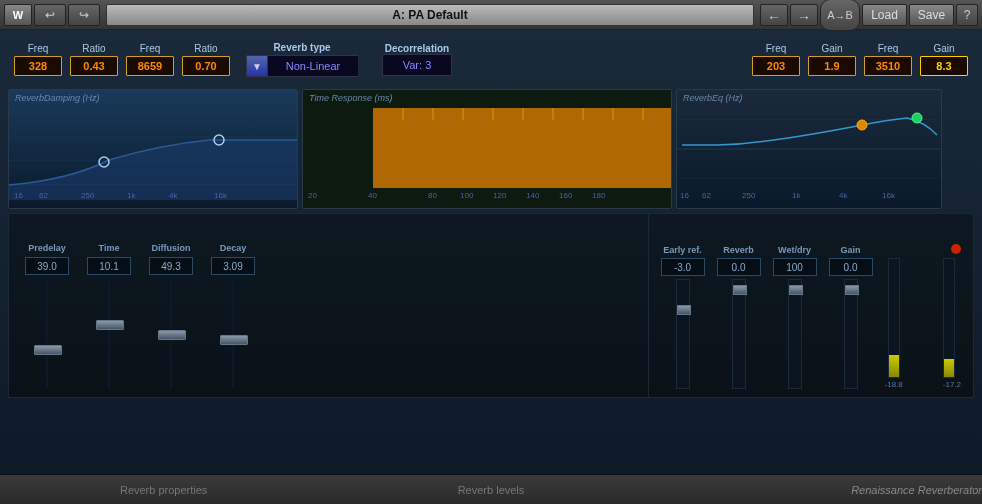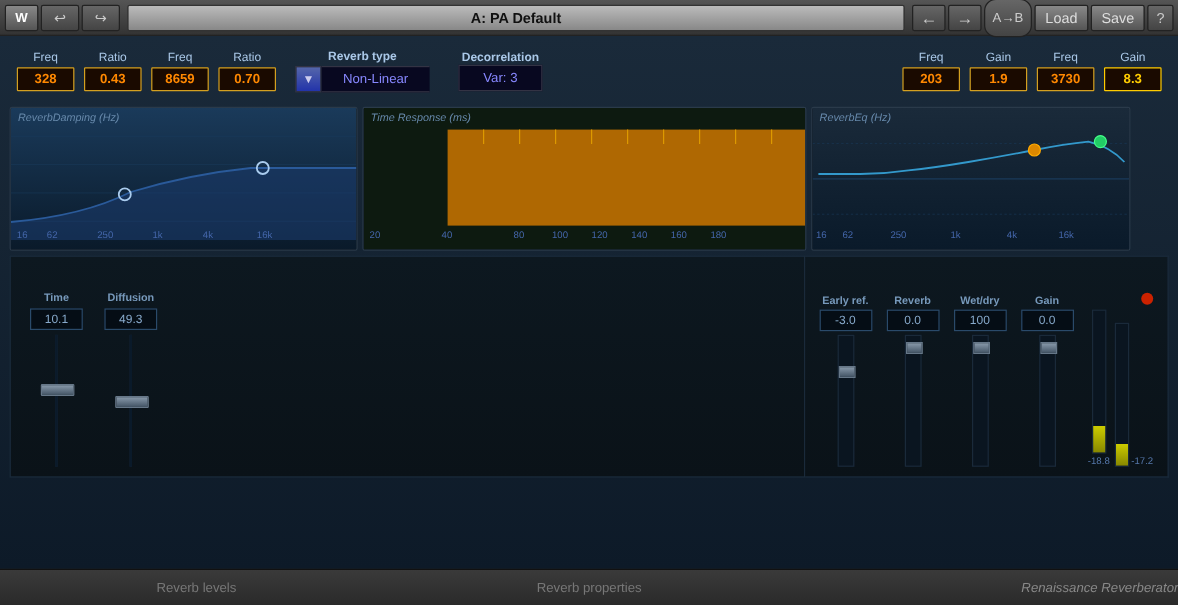--- a/index.html
+++ b/index.html
@@ -375,21 +375,21 @@
     <div class="param-group">
       <span class="param-label">Freq</span>
       <div class="param-value">203</div>
     </div>
     <div class="param-group">
       <span class="param-label">Gain</span>
       <div class="param-value">1.9</div>
     </div>
     <div class="param-group">
       <span class="param-label">Freq</span>
-      <div class="param-value">3730</div>
+      <div class="param-value">3510</div>
     </div>
     <div class="param-group">
       <span class="param-label">Gain</span>
       <div class="param-value highlight">8.3</div>
     </div>
   </div>
 
   <div class="displays-row">
 
     <div class="display-panel panel-damping">
@@ -485,20 +485,29 @@
         <text x="205" y="108" fill="#4466aa" font-size="8">16k</text>
       </svg>
     </div>
   </div>
 
   <div style="display:flex; height:185px; gap:0;">
 
     <div style="flex:1; background:linear-gradient(180deg,#0d1820,#0a1218); border:1px solid #1a2a3a; padding:8px 16px; position:relative;">
       <div style="display:flex; align-items:flex-end; gap:18px; height:100%;">
 
+        <div class="slider-group">
+          <span class="slider-label">Predelay</span>
+          <div class="slider-value-box">39.0</div>
+          <div style="position:relative; width:28px; height:110px; display:flex; flex-direction:column; align-items:center;">
+            <div style="width:2px; height:110px; background:#1a2a3a; border:1px solid #0a1a2a; position:relative;">
+              <div style="width:28px; height:10px; background:linear-gradient(180deg,#8899aa,#445566); border:1px solid #667788; position:absolute; top:65px; left:-13px; border-radius:1px;"></div>
+            </div>
+          </div>
+        </div>
 
         <div class="slider-group">
           <span class="slider-label">Time</span>
           <div class="slider-value-box">10.1</div>
           <div style="position:relative; width:28px; height:110px; display:flex; flex-direction:column; align-items:center;">
             <div style="width:2px; height:110px; background:#1a2a3a; border:1px solid #0a1a2a; position:relative;">
               <div style="width:28px; height:10px; background:linear-gradient(180deg,#8899aa,#445566); border:1px solid #667788; position:absolute; top:40px; left:-13px; border-radius:1px;"></div>
             </div>
           </div>
         </div>
@@ -507,20 +516,29 @@
         <div class="slider-group">
           <span class="slider-label">Diffusion</span>
           <div class="slider-value-box">49.3</div>
           <div style="position:relative; width:28px; height:110px; display:flex; flex-direction:column; align-items:center;">
             <div style="width:2px; height:110px; background:#1a2a3a; border:1px solid #0a1a2a; position:relative;">
               <div style="width:28px; height:10px; background:linear-gradient(180deg,#8899aa,#445566); border:1px solid #667788; position:absolute; top:50px; left:-13px; border-radius:1px;"></div>
             </div>
           </div>
         </div>
 
+        <div class="slider-group">
+          <span class="slider-label">Decay</span>
+          <div class="slider-value-box">3.09</div>
+          <div style="position:relative; width:28px; height:110px; display:flex; flex-direction:column; align-items:center;">
+            <div style="width:2px; height:110px; background:#1a2a3a; border:1px solid #0a1a2a; position:relative;">
+              <div style="width:28px; height:10px; background:linear-gradient(180deg,#8899aa,#445566); border:1px solid #667788; position:absolute; top:55px; left:-13px; border-radius:1px;"></div>
+            </div>
+          </div>
+        </div>
       </div>
     </div>
 
     <div style="background:linear-gradient(180deg,#0d1820,#0a1218); border:1px solid #1a2a3a; border-left:none; padding:8px 12px; position:relative;">
       <div style="display:flex; align-items:flex-end; gap:12px; height:100%;">
 
         <div class="level-group">
           <span class="level-label">Early ref.</span>
           <div class="level-value-box">-3.0</div>
           <div style="position:relative; width:14px; height:110px; background:#0a1520; border:1px solid #1a2a3a;">
@@ -556,32 +574,32 @@
           <div style="width:10px; height:10px; background:#cc2200; border-radius:50%; align-self:flex-end; margin-bottom:2px;"></div>
           <div style="display:flex; gap:4px; align-items:flex-end;">
 
             <div style="display:flex; flex-direction:column; align-items:center; gap:2px;">
               <div style="width:12px; height:120px; background:#0a1520; border:1px solid #1a2a3a; display:flex; flex-direction:column; justify-content:flex-end;">
                 <div style="width:100%; height:22px; background:linear-gradient(180deg,#cccc00,#888800);"></div>
               </div>
               <span style="color:#5577aa; font-size:8px;">-18.8</span>
             </div>
 
-            <div style="display:flex; flex-direction:row; align-items:flex-end; gap:2px;">
+            <div style="display:flex; flex-direction:column; align-items:flex-start; gap:2px;margin-left:36px;">
               <div style="width:12px; height:120px; background:#0a1520; border:1px solid #1a2a3a; display:flex; flex-direction:column; justify-content:flex-end;">
                 <div style="width:100%; height:18px; background:linear-gradient(180deg,#cccc00,#888800);"></div>
               </div>
               <span style="color:#5577aa; font-size:8px;">-17.2</span>
             </div>
           </div>
         </div>
 
       </div>
     </div>
   </div>
 
 </div>
 
 <div class="bottom-bar">
+  <div class="bottom-label" style="flex:1; color:#777; font-size:11px; text-align:center;">Reverb properties</div>
   <div class="bottom-label" style="flex:1; color:#777; font-size:11px; text-align:center;">Reverb levels</div>
-  <div class="bottom-label" style="flex:1; color:#777; font-size:11px; text-align:center;">Reverb properties</div>
   <div style="flex:1; text-align:right; color:#888; font-size:11px; font-style:italic;">Renaissance Reverberator</div>
 </div>
 
 </body></html>

